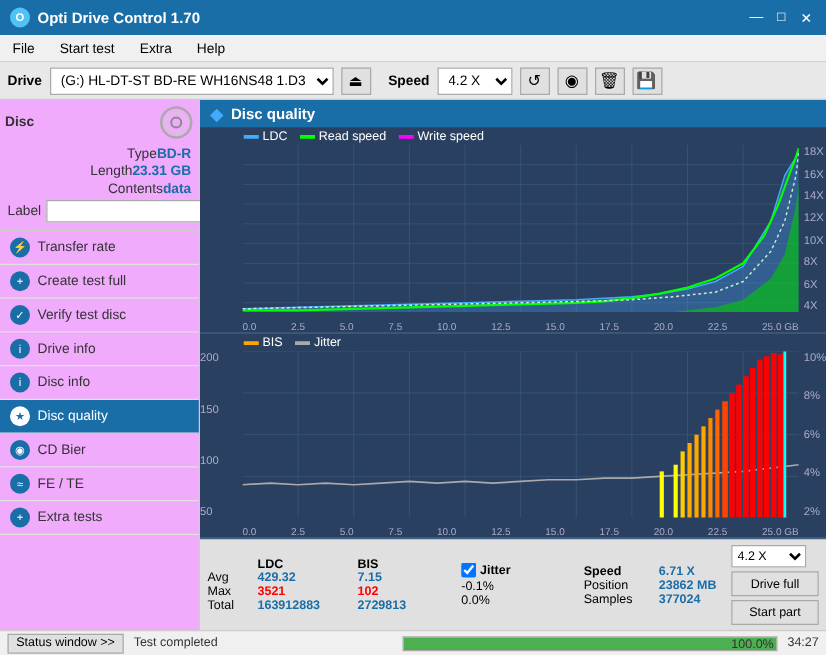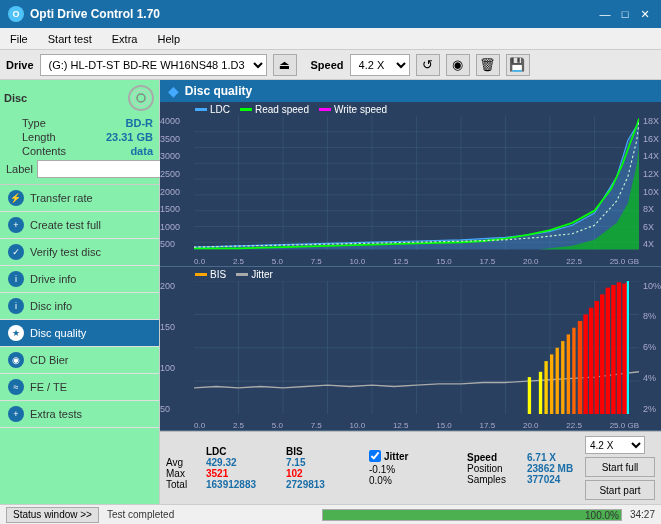--- a/index.html
+++ b/index.html
@@ -23,24 +23,24 @@
     .drive-select { height: 22px; font-size: 11px; border: 1px solid #aaa; background: white; padding: 1px 4px; min-width: 210px; }
     .drive-btn { height: 22px; width: 24px; background: #e0e0e0; border: 1px solid #aaa; cursor: pointer; display: flex; align-items: center; justify-content: center; font-size: 12px; }
     .speed-label { font-size: 11px; font-weight: 600; margin-left: 8px; }
     .speed-select { height: 22px; font-size: 11px; border: 1px solid #aaa; background: white; padding: 1px 4px; min-width: 60px; }
     .icon-btn { height: 22px; width: 24px; background: #e0e0e0; border: 1px solid #aaa; cursor: pointer; display: flex; align-items: center; justify-content: center; font-size: 13px; }
     
     
     .main { display: flex; height: calc(524px - 28px - 22px - 30px - 20px); }
     
     
-    .sidebar { width: 160px; background: #86efac; border-right: 1px solid #ccc; display: flex; flex-direction: column; flex-shrink: 0; }
+    .sidebar { width: 160px; background: #f0abfc; border-right: 1px solid #ccc; display: flex; flex-direction: column; flex-shrink: 0; }
     .sidebar-disc-section { border-bottom: 1px solid #ccc; padding: 4px; }
     .sidebar-disc-header { display: flex; align-items: center; justify-content: space-between; margin-bottom: 4px; }
-    .disc-info-row { display: flex; justify-content: space-between; padding: 1px 2px; margin-left: 16px; }
+    .disc-info-row { display: flex; justify-content: flex-end; padding: 1px 2px; margin-left: 16px; }
     .disc-info-label { color: #333; font-size: 11px; }
     .disc-info-value { color: #1a6ea8; font-size: 11px; font-weight: 600; }
     .disc-info-value.data { color: #1a6ea8; }
     .label-row { display: flex; align-items: center; gap: 4px; padding: 2px; }
     .label-input { height: 18px; border: 1px solid #aaa; background: white; flex: 1; font-size: 10px; padding: 1px 2px; }
     .label-btn { height: 18px; width: 20px; background: #e0e0e0; border: 1px solid #aaa; cursor: pointer; font-size: 10px; display: flex; align-items: center; justify-content: center; }
     
     .sidebar-nav { flex: 1; display: flex; flex-direction: column; }
     .nav-item { display: flex; align-items: center; gap: 6px; padding: 5px 8px; cursor: pointer; border-bottom: 1px solid #e0e0e0; font-size: 11px; color: #333; }
     .nav-item.active { background: #1a6ea8; color: white; }
@@ -203,30 +203,20 @@
           <div style="display:flex; align-items:center; gap:3px;">
             <div style="width:12px; height:3px; background:#00ff00;"></div>
             <span>Read speed</span>
           </div>
           <div style="display:flex; align-items:center; gap:3px;">
             <div style="width:12px; height:3px; background:#ff00ff;"></div>
             <span>Write speed</span>
           </div>
         </div>
 
-        <div style="position:absolute; left:0; top:0; bottom:16px; width:34px; display:flex; flex-direction:column; justify-content:space-between; padding:14px 2px 0 0; font-size:9px; color:#aac;">
-          <span>4000</span>
-          <span>3500</span>
-          <span>3000</span>
-          <span>2500</span>
-          <span>2000</span>
-          <span>1500</span>
-          <span>1000</span>
-          <span>500</span>
-        </div>
 
         <div style="position:absolute; right:0; top:0; bottom:16px; width:20px; display:flex; flex-direction:column; justify-content:space-between; padding:14px 2px 0 2px; font-size:9px; color:#aac;">
           <span>18X</span>
           <span>16X</span>
           <span>14X</span>
           <span>12X</span>
           <span>10X</span>
           <span>8X</span>
           <span>6X</span>
           <span>4X</span>
@@ -413,21 +403,21 @@
         <div style="display:grid; grid-template-columns:60px 50px;">
           <span>Samples</span>
           <span style="color:#1a6ea8; font-weight:600;">377024</span>
         </div>
       </div>
 
       <div style="display:flex; flex-direction:column; gap:3px; align-items:flex-start;">
         <select class="speed-dropdown" style="height:18px; font-size:10px; border:1px solid #aaa; width:60px;">
           <option>4.2 X</option>
         </select>
-        <button class="action-btn" style="width:70px;">Start full</button>
+        <button class="action-btn" style="width:70px;">Drive full</button>
         <button class="action-btn" style="width:70px;">Start part</button>
       </div>
     </div>
   </div>
 </div>
 
 <div class="status-bar">
   <button class="status-btn">Status window &gt;&gt;</button>
   <span class="status-text">Test completed</span>
   <div class="progress-bar">

